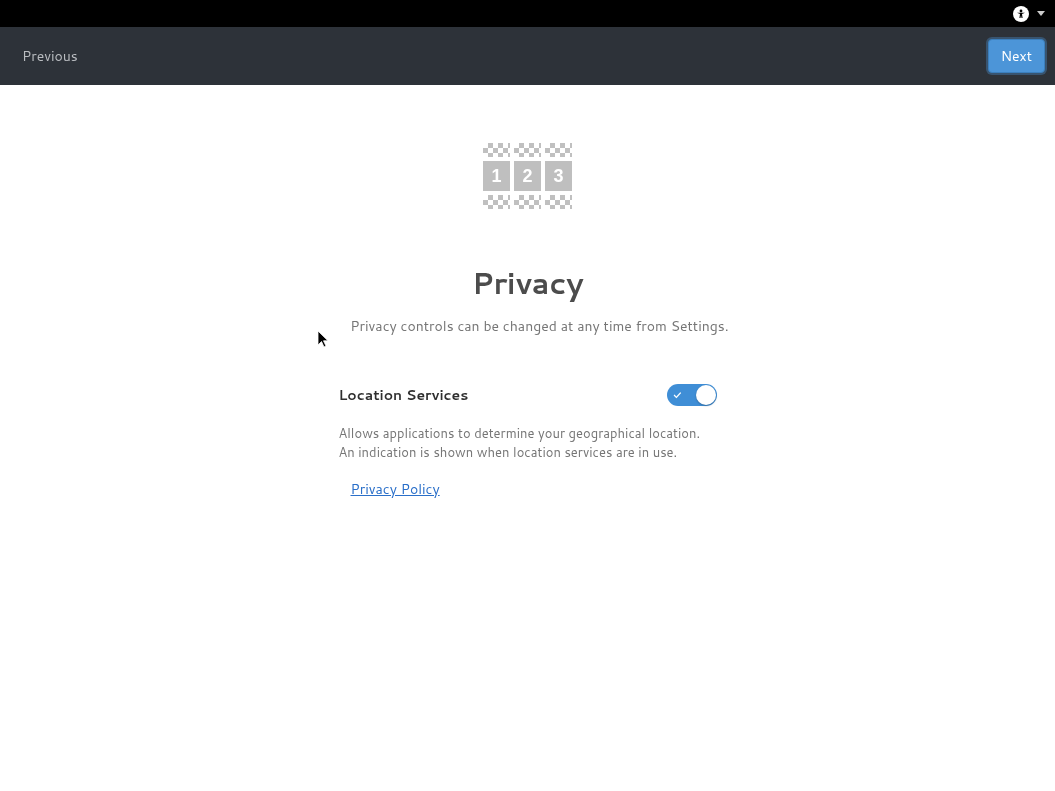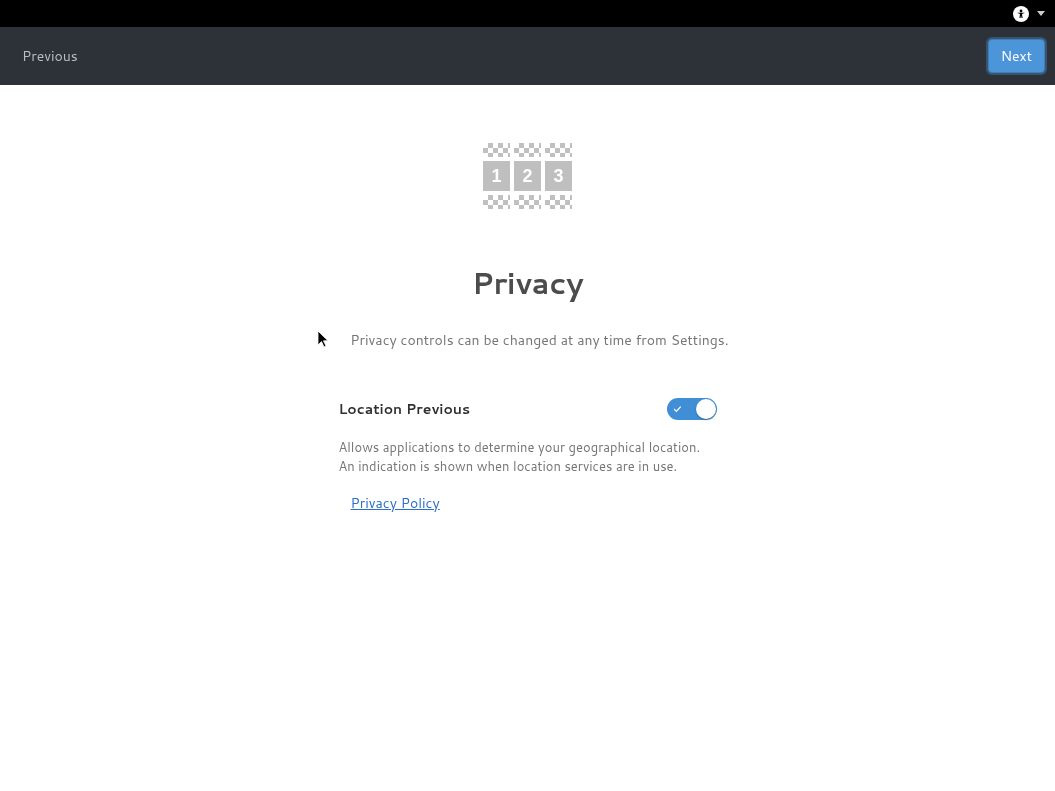--- a/index.html
+++ b/index.html
@@ -106,21 +106,21 @@
       display: flex;
       align-items: center;
       justify-content: center;
       font-family: sans-serif;
     }
     .heading {
       font-size: 30px;
       font-weight: 700;
       color: #4c4c4c;
       letter-spacing: -0.5px;
-      margin-bottom: 26px;
+      margin-bottom: 12px;
     }
     .subtext {
       font-size: 14px;
       color: #767676;
       margin-bottom: 48px;
       margin-left: 24px;
     }
     .setting-block {
       width: 378px;
     }
@@ -218,21 +218,21 @@
         <div class="checker"></div>
         <div class="checker"></div>
     </div>
   </div>
 
   <h1 class="heading">Privacy</h1>
   <p class="subtext">Privacy controls can be changed at any time from Settings.</p>
 
   <div class="setting-block">
     <div class="setting-header">
-      <span class="setting-title">Location Previous</span>
+      <span class="setting-title">Location Services</span>
       <div class="switch">
         <span class="switch-check">✓</span>
         <span class="switch-knob"></span>
       </div>
     </div>
     <p class="setting-desc">Allows applications to determine your geographical location. An indication is shown when location services are in use.</p>
     <a class="policy-link">Privacy Policy</a>
   </div>
 
 </div>

